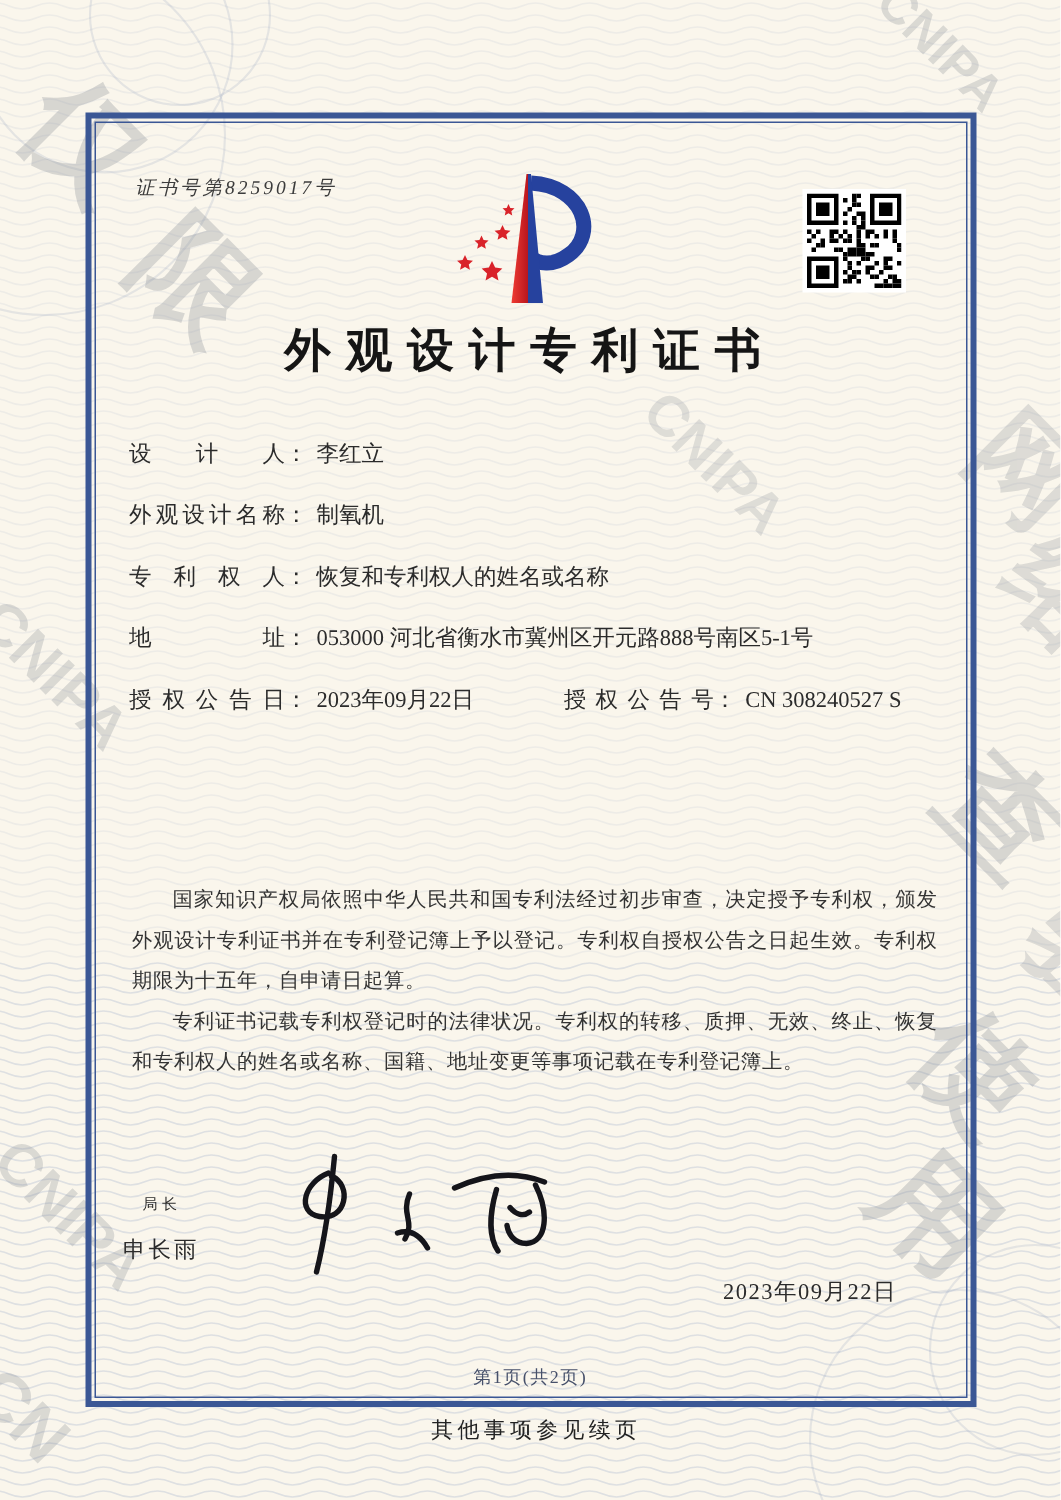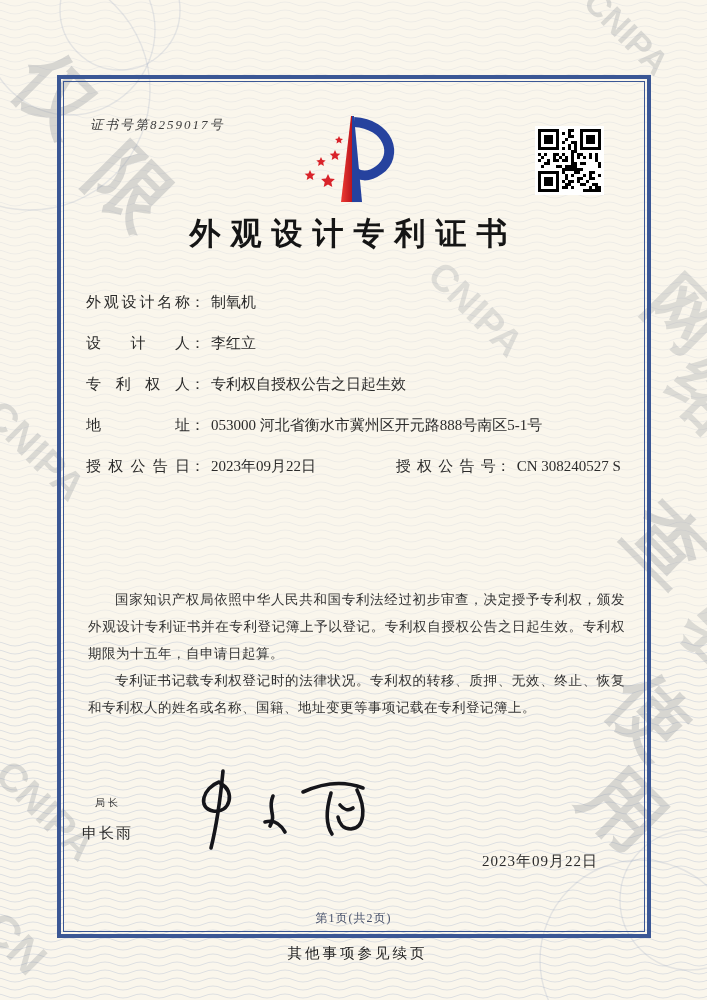--- a/index.html
+++ b/index.html
@@ -38,21 +38,21 @@
   .qr{position:absolute;left:535px;top:126px;z-index:3;background:#ffffff;padding:3px;}
   .title{position:absolute;left:0;top:213px;width:707px;z-index:3;text-align:center;
     font-size:31px;font-weight:bold;letter-spacing:10px;color:#151515;}
   
   .fields{position:absolute;left:86px;top:293px;width:545px;z-index:3;font-size:15px;}
   .field-line{height:24px;margin-bottom:17px;white-space:nowrap;}
   .flabel{display:inline-block;width:104px;text-align:justify;text-align-last:justify;
     vertical-align:top;}
   .fcolon{display:inline-block;margin:0 2px 0 0;}
   .fvalue{display:inline-block;margin-left:4px;}
-  .pair2{margin-left:76px;}
+  .pair2{margin-left:56px;}
   .pair2 .flabel{width:100px;}
   
   .body-text{position:absolute;left:88px;top:586px;width:537px;z-index:3;
     font-size:13.5px;line-height:27px;color:#333;text-align:justify;}
   .body-text p{margin:0;text-indent:2em;letter-spacing:.5px;}
   
   .sig-title{position:absolute;left:95px;top:796px;z-index:3;font-size:10px;letter-spacing:3px;}
   .sig-name{position:absolute;left:82px;top:824px;z-index:3;font-size:15px;letter-spacing:2px;}
   .sig-img{position:absolute;left:185px;top:768px;z-index:3;}
   .issue-date{position:absolute;left:440px;top:852px;width:200px;z-index:3;
@@ -355,27 +355,27 @@
       <rect x="48" y="6" width="9" height="9" fill="#000"></rect>
       <rect x="0" y="42" width="21" height="21" fill="#000"></rect>
       <rect x="3" y="45" width="15" height="15" fill="#fff"></rect>
       <rect x="6" y="48" width="9" height="9" fill="#000"></rect>
     </svg>
 
   <div class="title">外观设计专利证书</div>
 
   <div class="fields">
     <div class="field-line">
+      <span class="flabel">设计人</span><span class="fcolon">：</span><span class="fvalue">李红立</span>
+    </div>
+    <div class="field-line">
       <span class="flabel">外观设计名称</span><span class="fcolon">：</span><span class="fvalue">制氧机</span>
     </div>
     <div class="field-line">
-      <span class="flabel">设计人</span><span class="fcolon">：</span><span class="fvalue">李红立</span>
-    </div>
-    <div class="field-line">
-      <span class="flabel">专利权人</span><span class="fcolon">：</span><span class="fvalue">专利权自授权公告之日起生效</span>
+      <span class="flabel">专利权人</span><span class="fcolon">：</span><span class="fvalue">恢复和专利权人的姓名或名称</span>
     </div>
     <div class="field-line">
       <span class="flabel">地址</span><span class="fcolon">：</span><span class="fvalue">053000 河北省衡水市冀州区开元路888号南区5-1号</span>
     </div>
     <div class="field-line">
       <span><span class="flabel">授权公告日</span><span class="fcolon">：</span><span class="fvalue">2023年09月22日</span></span>
       <span class="pair2"><span class="flabel">授权公告号</span><span class="fcolon">：</span><span class="fvalue">CN 308240527 S</span></span>
     </div>
   </div>
 

